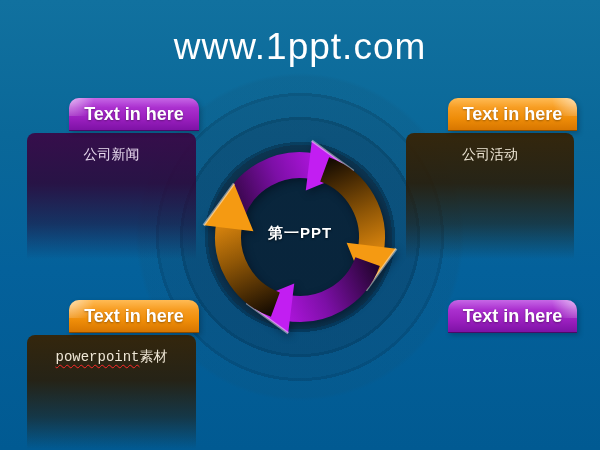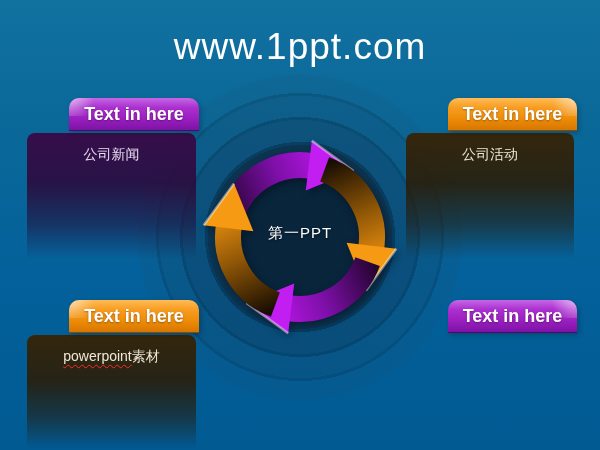--- a/index.html
+++ b/index.html
@@ -22,21 +22,21 @@
       rgba(9,38,60,0.42) 117px 120px,
       rgba(18,70,104,0.32) 120px 141px,
       rgba(11,44,68,0.30) 141px 144px,
       rgba(20,80,115,0.16) 144px 160px,
       rgba(20,80,115,0) 164px);}
 
   
   .cycle-svg{position:absolute;left:170px;top:107px;z-index:3;
              filter:drop-shadow(2px 3px 4px rgba(0,5,15,0.45));}
   .center-label{position:absolute;left:250px;top:224px;width:100px;text-align:center;
-                color:#ffffff;font-size:15px;font-weight:normal;letter-spacing:1px;z-index:4;
+                color:#ffffff;font-size:15px;font-weight:bold;letter-spacing:1px;z-index:4;
                 text-shadow:0 1px 2px rgba(0,0,0,.6);}
 
   
   .box{position:absolute;width:178px;z-index:2;}
   .box.tl{left:21px;top:98px;}
   .box.tr{left:400px;top:98px;width:177px;}
   .box.bl{left:21px;top:300px;}
   .box.br{left:400px;top:300px;width:177px;}
 
   .box-header{position:relative;height:32px;line-height:32px;text-align:center;
@@ -54,21 +54,21 @@
   .box.tr .box-header::before,.box.br .box-header::before{right:0;border-radius:0 10px 0 0;
       background:radial-gradient(circle at 100% 0,rgba(255,255,255,.55),rgba(255,255,255,0) 72%);}
 
   .box-body{margin:2px 3px 0 6px;border-radius:8px 8px 0 0;text-align:center;
             padding-top:13px;font-size:14px;}
   .box.tl .box-body,.box.tr .box-body{height:113px;}
   .box.bl .box-body,.box.br .box-body{height:101px;}
   .purple .box-body{color:#eadcf0;
      background:linear-gradient(180deg,rgba(56,10,72,.96) 0%,rgba(44,8,58,.88) 40%,rgba(34,12,55,.55) 72%,rgba(20,40,80,0) 100%);}
   .orange .box-body{color:#efe7d6;
-     background:linear-gradient(180deg,rgba(54,36,7,.96) 0%,rgba(42,27,5,.88) 40%,rgba(36,26,10,.55) 72%,rgba(20,40,80,0) 100%);}
+     background:linear-gradient(180deg,rgba(54,36,7,.96) 0%,rgba(42,27,5,.88) 40%,rgba(36,26,10,.55) 72%,rgba(20,40,80,0) 100%);font-family:Liberation Mono, monospace;}
 
   .squiggle{text-decoration:underline wavy #ff2a2a;text-decoration-thickness:1px;text-underline-offset:3px;}
 </style>
 </head>
 <body>
 
 <div class="slide">
 
   <div class="slide-title">www.1ppt.com</div>
 

